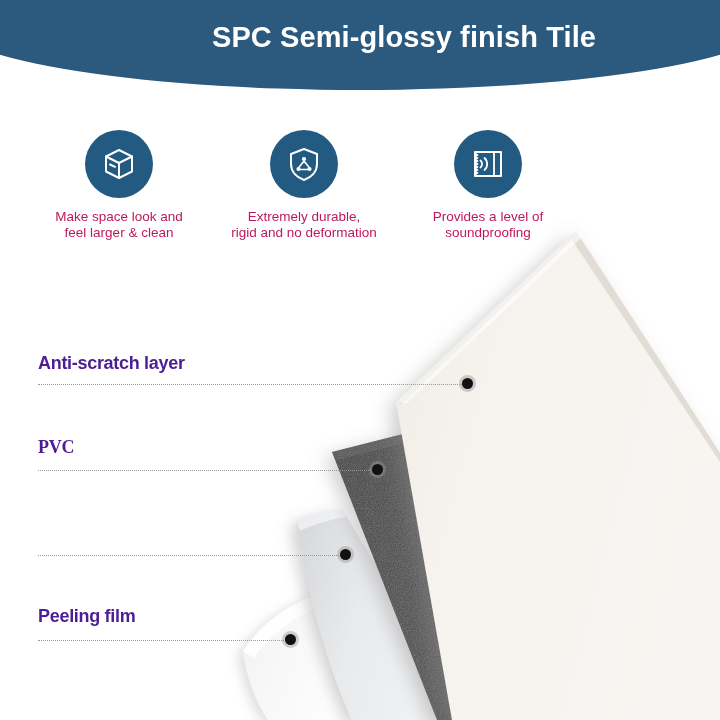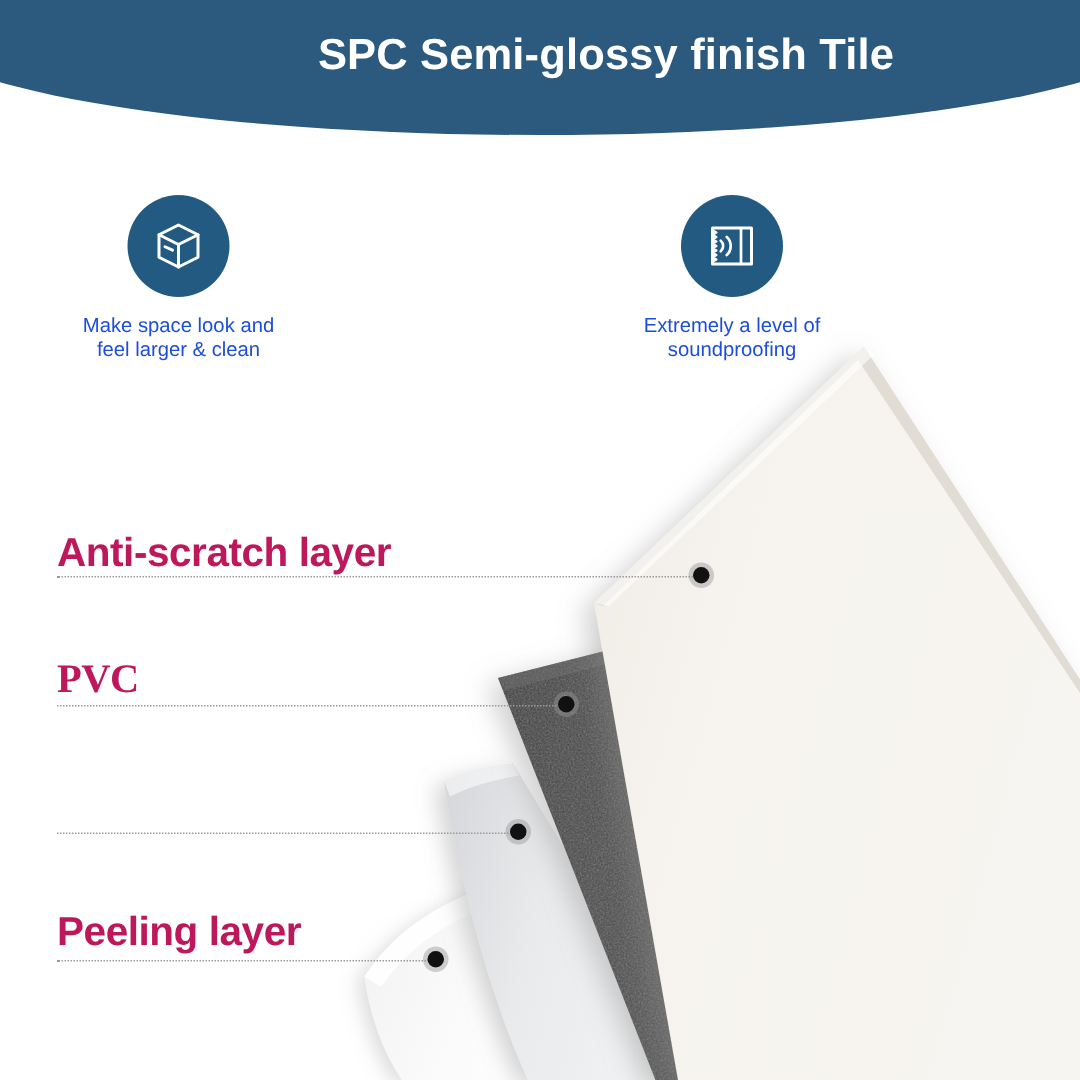--- a/index.html
+++ b/index.html
@@ -76,21 +76,21 @@
     margin: 0 auto;
     display: flex;
     align-items: center;
     justify-content: center;
   }
   .feature-circle svg { display: block; }
   .feature-caption {
     margin-top: 11px;
     font-size: 13.5px;
     line-height: 16px;
-    color: #1d4ed8;
+    color: #be185d;
     white-space: pre-line;
   }
 
   
   #tile-stack {
     position: absolute;
     left: 0;
     top: 0;
     width: 720px;
     height: 720px;
@@ -102,23 +102,23 @@
   #layer-labels {
     position: absolute;
     left: 0;
     top: 0;
     width: 720px;
     height: 720px;
     z-index: 25;
   }
   .layer-label {
     position: absolute;
-    font-size: 27px;
+    font-size: 18px;
     font-weight: bold;
-    color: #be185d;
+    color: #4c1d95;
     letter-spacing: -0.3px;
     white-space: nowrap;
   }
   .leader-line {
     position: absolute;
     height: 0;
     border-top: 1px dotted #9a9a9a;
   }
   .leader-dot {
     position: absolute;
@@ -221,51 +221,66 @@
             <path d="M6 11.5 L6 26.5 L19 33 L32 26.5 L32 11.5"></path>
             <path d="M19 18 L19 33"></path>
             <path d="M10 19.5 L15 21.8"></path>
           </svg>
         </span>
       </div>
       <div class="feature-caption">Make space look and
 feel larger &amp; clean</div>
     </div>
 
+    <div class="feature feature-1">
+      <div class="feature-circle">
+        <span>
+          <svg width="36" height="38" viewBox="0 0 36 38" fill="none" stroke="#ffffff" stroke-width="2" stroke-linejoin="round" stroke-linecap="round">
+            <path d="M18 4 L31 9 L31 19 C31 27 25 32.5 18 35 C11 32.5 5 27 5 19 L5 9 Z"></path>
+            <circle cx="18" cy="14" r="2.1" fill="#ffffff" stroke="none"></circle>
+            <circle cx="12.5" cy="24" r="2.1" fill="#ffffff" stroke="none"></circle>
+            <circle cx="23.5" cy="24" r="2.1" fill="#ffffff" stroke="none"></circle>
+            <path d="M18 16 L13 22.3 M18 16 L23 22.3 M14.3 24.6 L21.7 24.6" stroke-width="1.5"></path>
+          </svg>
+        </span>
+      </div>
+      <div class="feature-caption">Extremely durable,
+rigid and no deformation</div>
+    </div>
 
     <div class="feature feature-2">
       <div class="feature-circle">
         <span>
           <svg width="38" height="38" viewBox="0 0 38 38" fill="none" stroke="#ffffff" stroke-width="2" stroke-linejoin="round" stroke-linecap="round">
             <rect x="6" y="7" width="26" height="24"></rect>
             <path d="M25 7 L25 31" stroke-width="1.8"></path>
             <path d="M15.5 13 C19 16, 19 22, 15.5 25" stroke-width="1.8"></path>
             <path d="M11.5 15.5 C13.6 17.3, 13.6 20.7, 11.5 22.5" stroke-width="1.8"></path>
             <path d="M6 8.5 L8.6 10 L6 11.5 L8.6 13 L6 14.5 L8.6 16 L6 17.5 L8.6 19 L6 20.5 L8.6 22 L6 23.5 L8.6 25 L6 26.5 L8.6 28 L6 29.5" stroke-width="1.5"></path>
           </svg>
         </span>
       </div>
-      <div class="feature-caption">Extremely a level of
+      <div class="feature-caption">Provides a level of
 soundproofing</div>
     </div>
 
   </div>
 
   <div id="layer-labels">
 
     <div class="layer-label" style="left:38px; top:353px;">Anti-scratch layer</div>
     <div class="leader-line" style="left:38px; top:384px; width:424px;"></div>
     <div class="leader-dot" style="left:462px; top:378px;"></div>
 
     <div class="layer-label" style="left:38px; top:437px;font-family:Liberation Serif, serif;">PVC</div>
     <div class="leader-line" style="left:38px; top:470px; width:335px;"></div>
     <div class="leader-dot" style="left:372px; top:464px;"></div>
 
     <div class="leader-line" style="left:38px; top:555px; width:303px;"></div>
     <div class="leader-dot" style="left:340px; top:549px;"></div>
 
-    <div class="layer-label" style="left:38px; top:606px;">Peeling layer</div>
+    <div class="layer-label" style="left:38px; top:606px;">Peeling film</div>
     <div class="leader-line" style="left:38px; top:640px; width:248px;"></div>
     <div class="leader-dot" style="left:285px; top:634px;"></div>
 
   </div>
 
 </div>
 
 </body></html>

